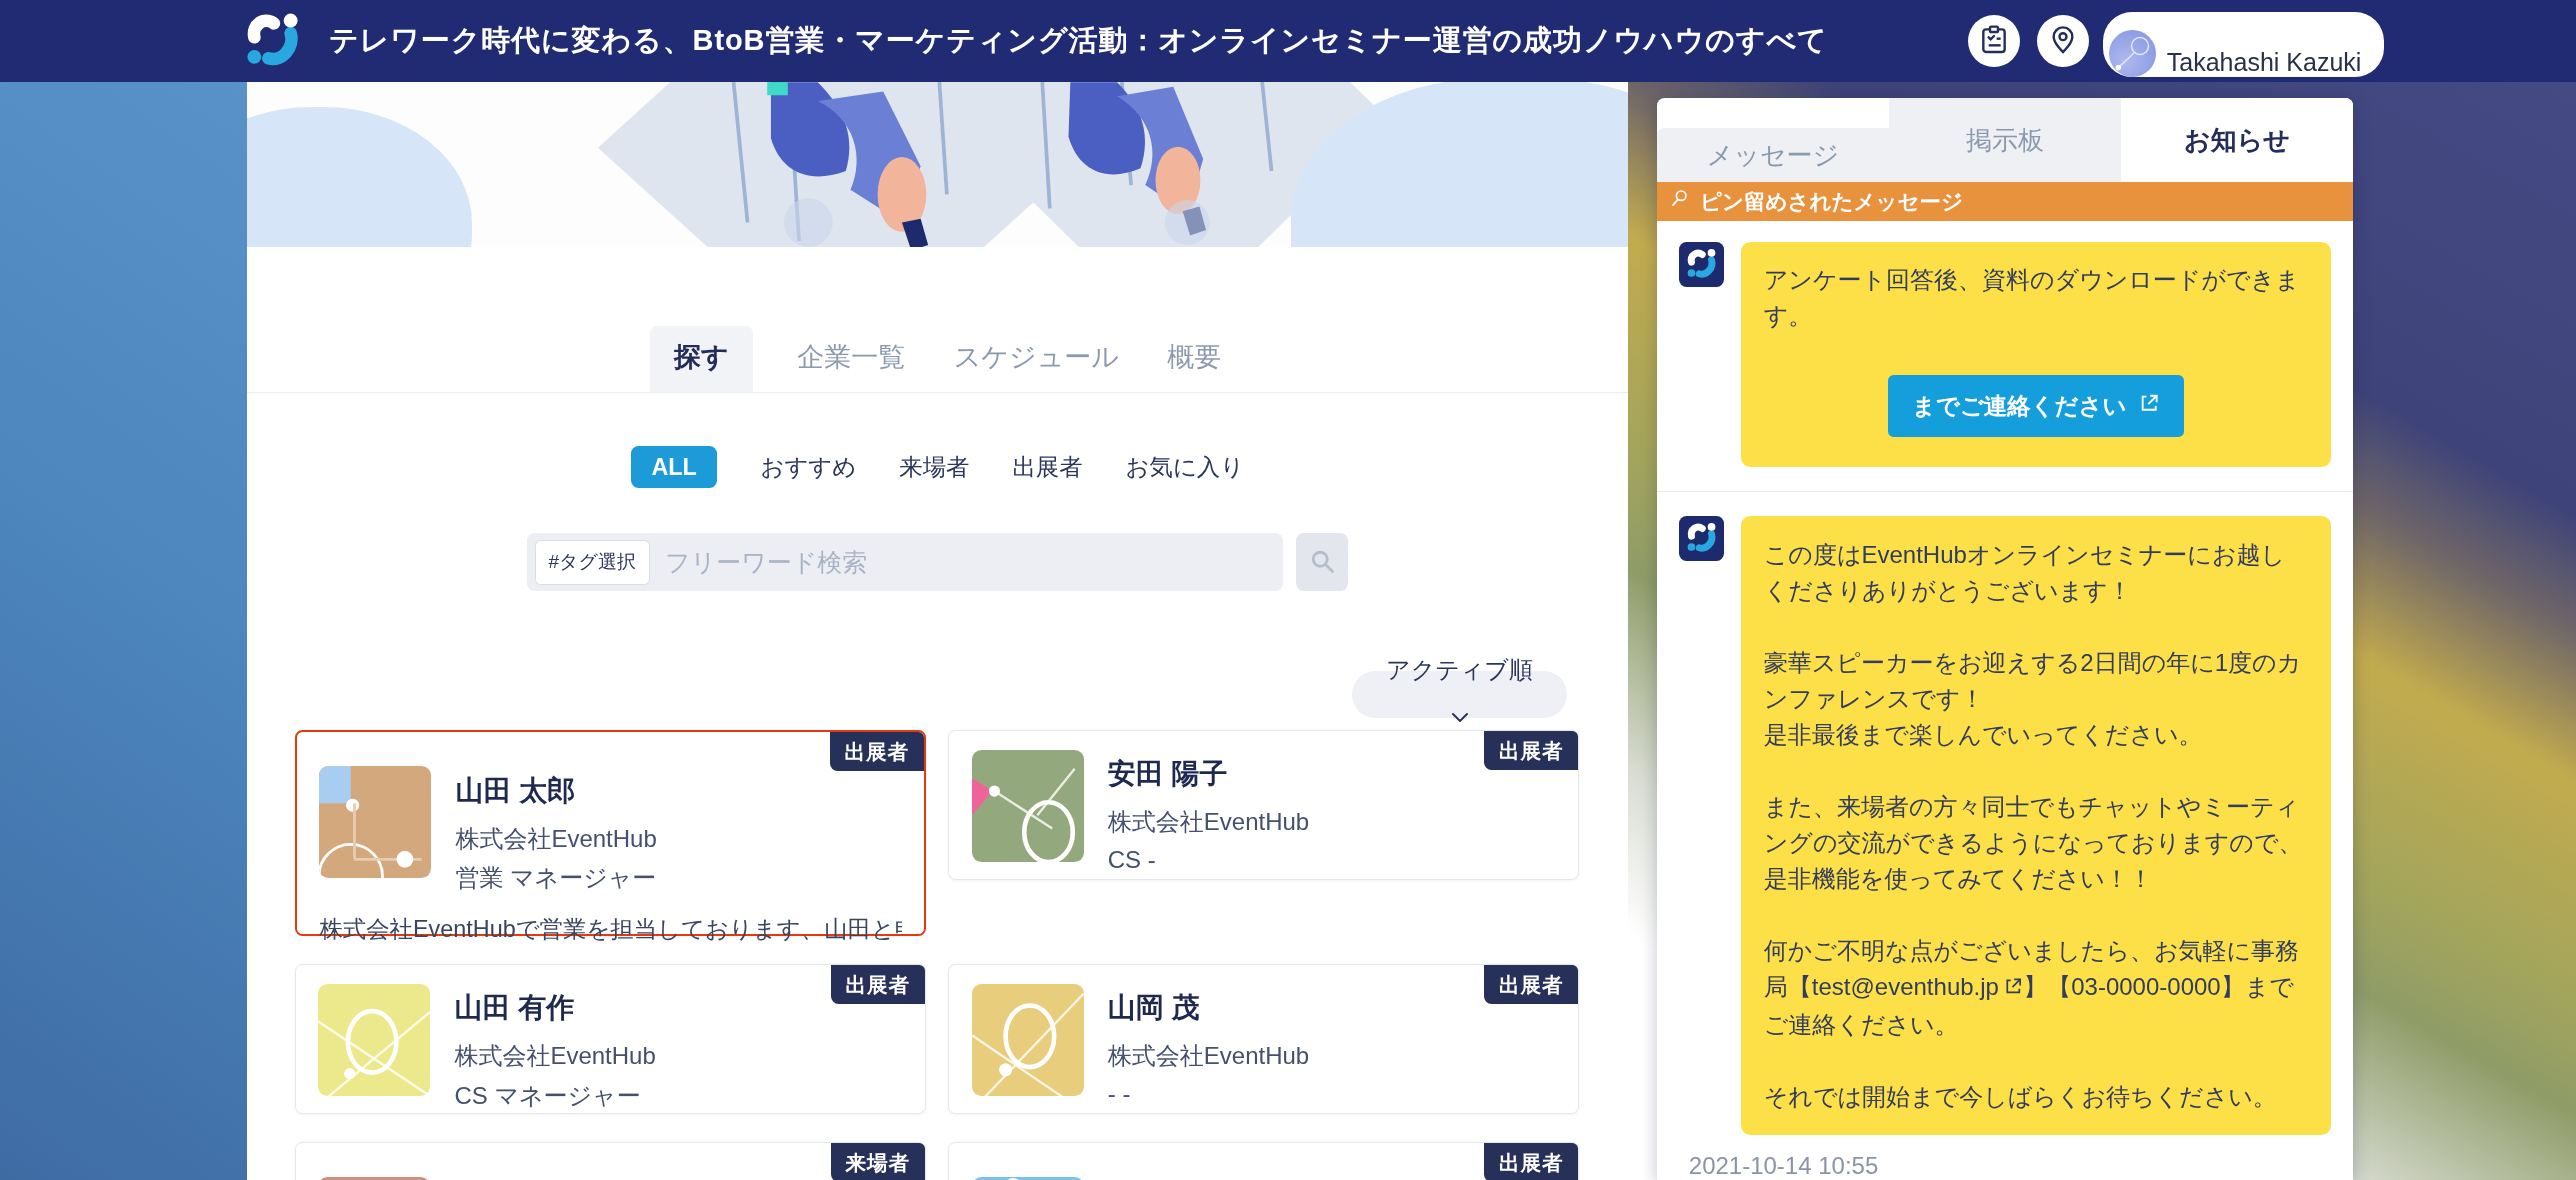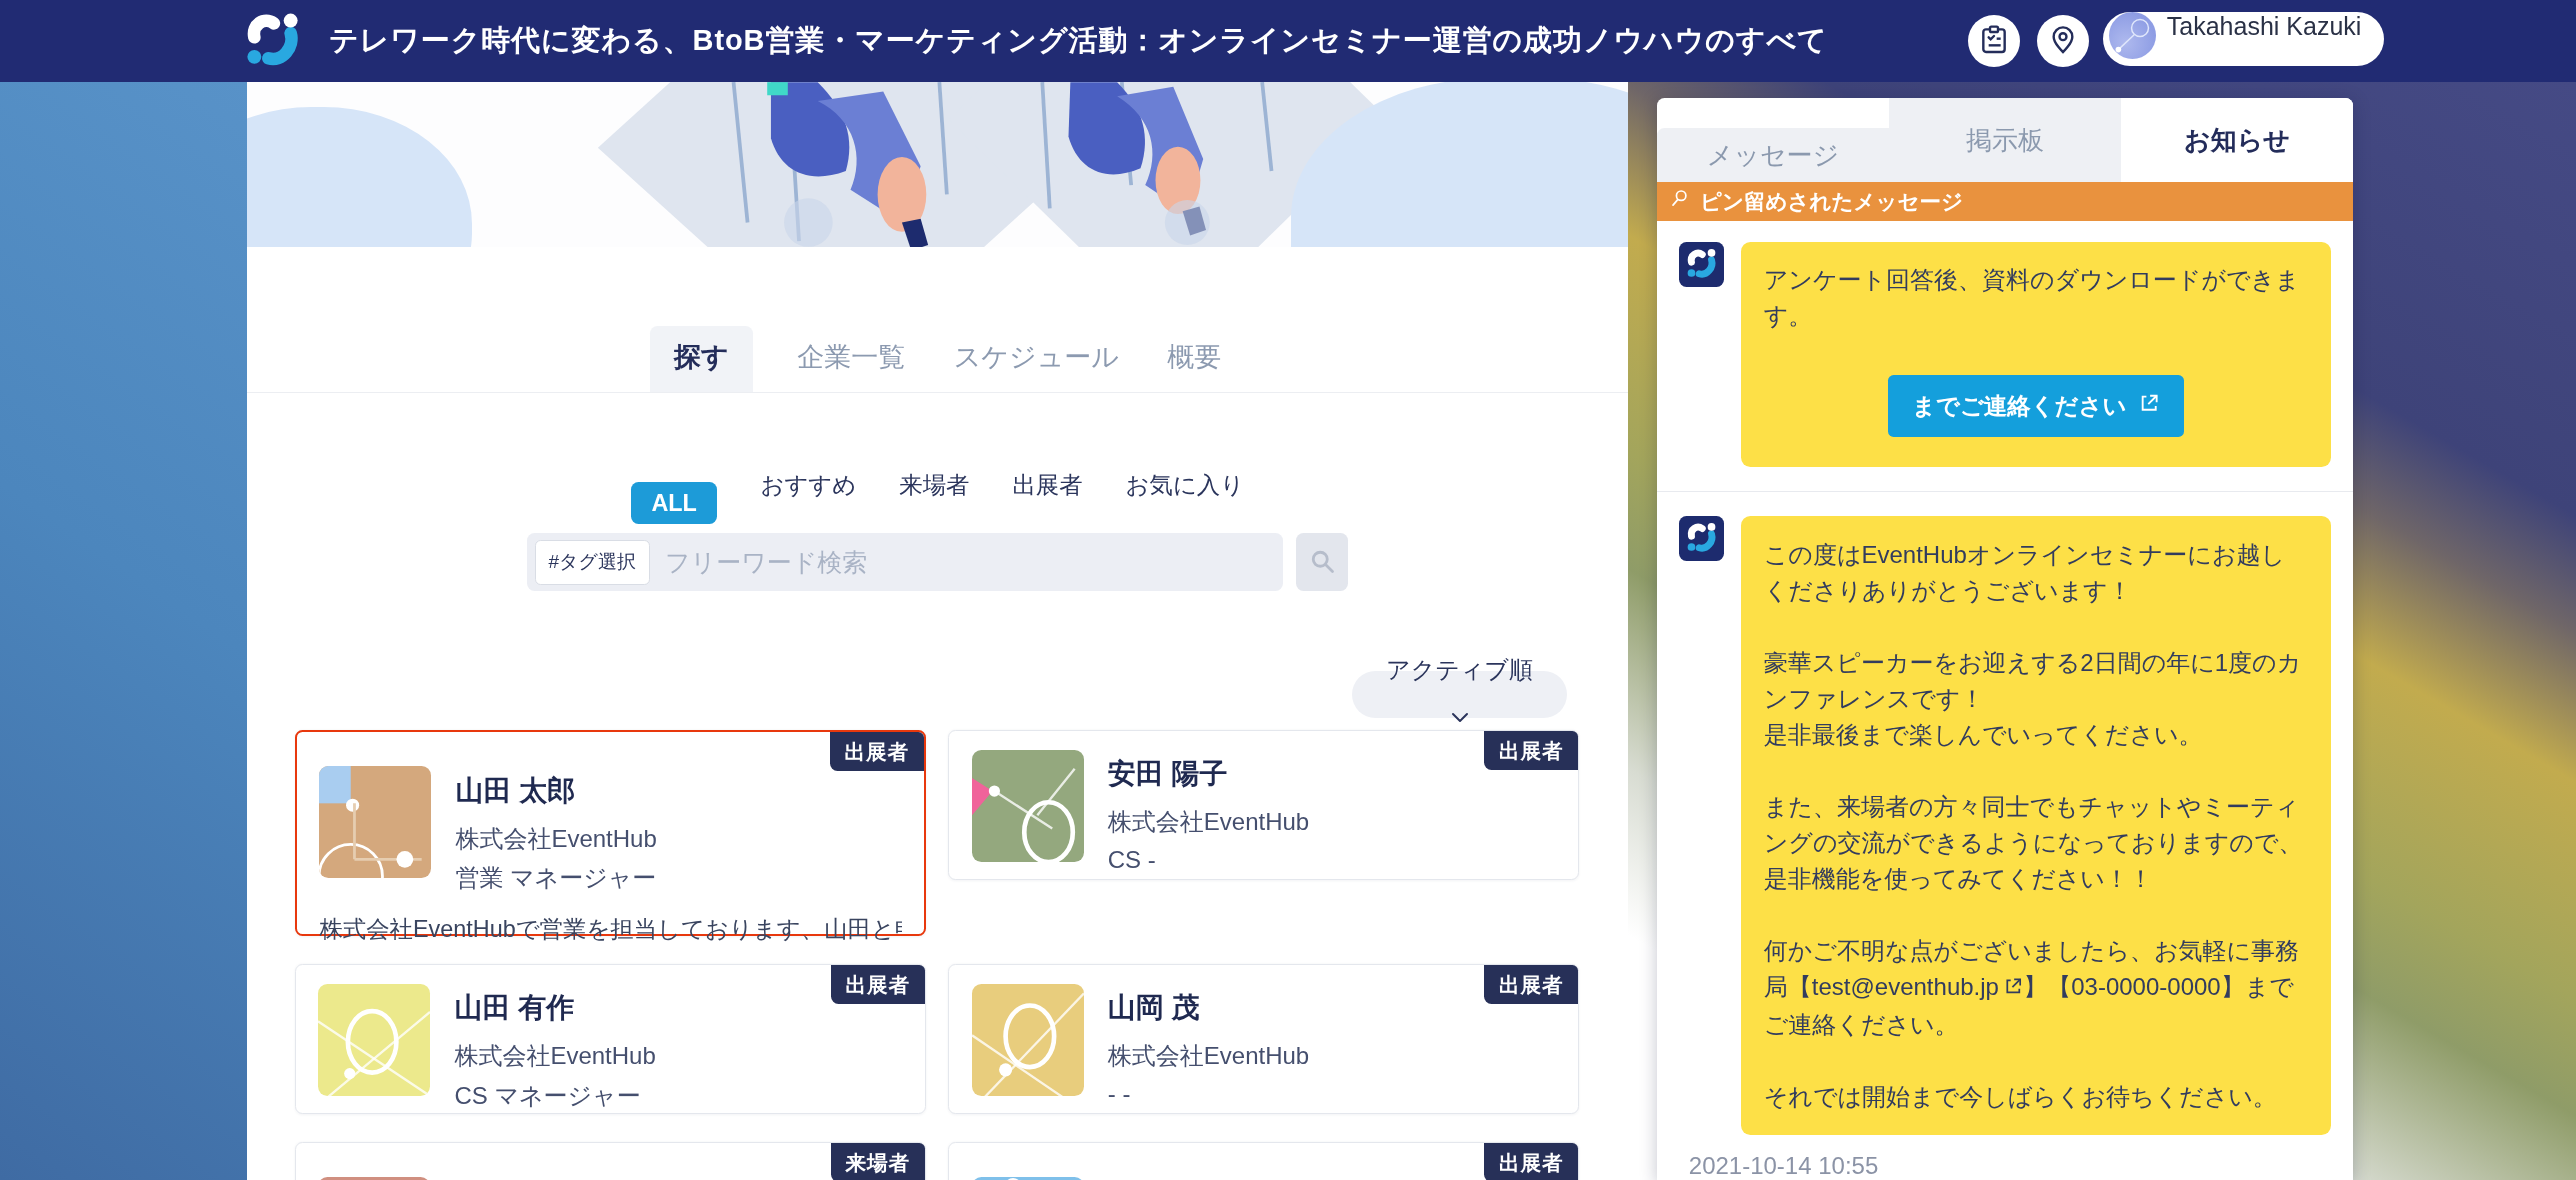--- a/index.html
+++ b/index.html
@@ -15,22 +15,22 @@
   
   .header { position:absolute; left:0; top:0; width:2576px; height:82px;
     background:#212b73; display:flex; align-items:center; z-index:30; }
   .logo { position:absolute; left:239px; top:7.5px; width:67px; height:67px; }
   .header-title { position:absolute; left:329px; top:0; height:82px; display:flex; align-items:center;
     color:#ffffff; font-size:29px; font-weight:bold; letter-spacing:0.9px; white-space:nowrap; }
   .hdr-circle { position:absolute; top:15px; width:52px; height:52px; border-radius:50%;
     background:#ffffff; display:flex; align-items:center; justify-content:center; }
   .hdr-circle.c1 { left:1968px; }
   .hdr-circle.c2 { left:2037px; }
-  .user-pill { position:absolute; left:2103px; top:12px; height:54px; min-width:239px;
-    background:#ffffff; border-radius:29px; display:flex; align-items:flex-start; padding:0 22.4px 0 5.6px; gap:11.2px; }
+  .user-pill { position:absolute; left:2103px; top:12px; height:65px; min-width:239px;
+    background:#ffffff; border-radius:29px; display:flex; align-items:flex-end; padding:0 22.4px 0 5.6px; gap:11.2px; }
   .user-avatar { width:47px; height:47px; border-radius:50%;
     background:radial-gradient(circle at 35% 65%, #aeb9ee 0%, #8e9de4 70%); position:relative; overflow:hidden; }
   .user-name { font-size:25px; color:#2a3146; white-space:nowrap; }
 
   
   .main { position:absolute; left:247px; top:82px; width:1381px; height:1098px;
     background:#ffffff; overflow:hidden; z-index:10; }
 
   .hero { position:relative; width:100%; height:165px; background:#fdfdfe; overflow:hidden; }
   .blob { position:absolute; background:#d6e5f8; }
@@ -195,21 +195,21 @@
   </div>
 
   <div class="nav-tabs">
     <div class="nav-tab active">探す</div>
     <div class="nav-tab">企業一覧</div>
     <div class="nav-tab">スケジュール</div>
     <div class="nav-tab">概要</div>
   </div>
 
   <div class="chips">
-    <div class="chip active" style="background-color: rgb(29, 155, 216); margin-top: 36px;">ALL</div>
+    <div class="chip active" style="background-color: rgb(29, 155, 216);">ALL</div>
     <div class="chip">おすすめ</div>
     <div class="chip">来場者</div>
     <div class="chip">出展者</div>
     <div class="chip">お気に入り</div>
   </div>
 
   <div class="search-row">
     <div class="search-field">
       <button class="tag-btn">#タグ選択</button>
       <input class="search-input" type="text" placeholder="フリーワード検索" style="">

